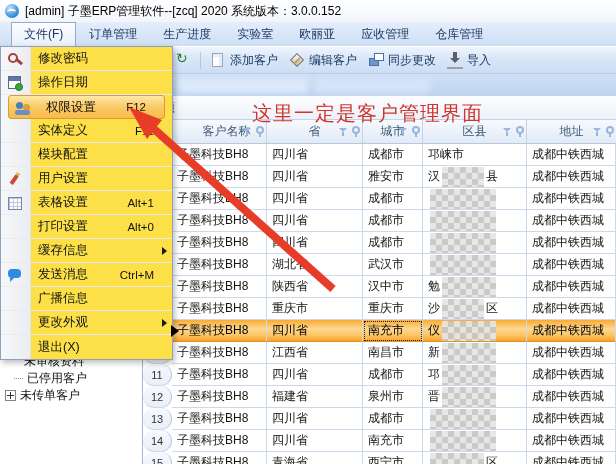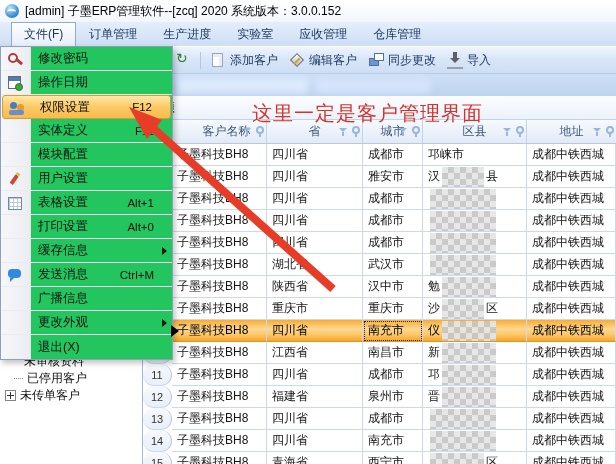--- a/index.html
+++ b/index.html
@@ -93,31 +93,31 @@
   .focus-cell{outline:1px dotted #222;outline-offset:-2px;}
   .row-arrow{position:absolute;right:-8px;top:5px;width:0;height:0;z-index:25;
     border-left:8px solid #000;border-top:6px solid transparent;border-bottom:6px solid transparent;}
   .mosaic{height:20px;margin:1px 2px;flex:0 0 auto;background:#e6e6e6;
     background-image:linear-gradient(45deg,#c6c6c6 25%,transparent 25%,transparent 75%,#c6c6c6 75%),
       linear-gradient(45deg,#c6c6c6 25%,transparent 25%,transparent 75%,#c6c6c6 75%);
     background-size:12px 12px;background-position:0 0,6px 6px;opacity:.92;}
 
   
   .menu-pop{position:absolute;left:0;top:46px;width:173px;height:314px;box-sizing:border-box;
-    background:#22c55e;border:1px solid #8ea0bd;box-shadow:2px 3px 6px rgba(0,0,0,.25);z-index:20;}
+    background:#fde047;border:1px solid #8ea0bd;box-shadow:2px 3px 6px rgba(0,0,0,.25);z-index:20;}
   .menu-gutter{position:absolute;left:0;top:0;width:29px;height:100%;
     background:linear-gradient(90deg,#f6f7f9,#ebedf2);border-right:1px solid #dfe2e8;}
   .m-item{position:relative;display:flex;align-items:center;height:24px;padding-left:37px;
     border-bottom:1px solid #ebebeb;color:#111;box-sizing:border-box;}
   .m-item:last-child{border-bottom:none;}
   .m-label{font-size:12.5px;}
   .m-shortcut{margin-left:auto;padding-right:18px;font-size:11.5px;color:#111;}
   .m-arrow{position:absolute;right:5px;top:8px;width:0;height:0;
     border-left:5px solid #1a1a1a;border-top:4px solid transparent;border-bottom:4px solid transparent;}
-  .m-item.hl{margin:0 1px;height:24px;border:1px solid #d79b3c;border-radius:3px;
+  .m-item.hl{margin:0 7px;height:24px;border:1px solid #d79b3c;border-radius:3px;
     background:linear-gradient(#fee9a8,#fbca68 48%,#f9bb4c);}
   .m-ico{position:absolute;left:6px;top:4px;width:16px;height:16px;}
   .key-icon::before{content:"";position:absolute;left:1px;top:2px;width:6px;height:6px;border:2px solid #a8413e;border-radius:50%;}
   .key-icon::after{content:"";position:absolute;left:8px;top:9px;width:8px;height:3px;background:#a8413e;transform:rotate(40deg);}
   .calendar-icon::before{content:"";position:absolute;left:1px;top:1px;width:11px;height:11px;border:1px solid #5c6b85;
     background:linear-gradient(#5b79a8 0 4px,#fff 4px);}
   .calendar-icon::after{content:"";position:absolute;right:0;bottom:0;width:6px;height:6px;border-radius:50%;
     background:#3da53d;border:1px solid #2c7a2c;}
   .permissions-icon::before{content:"";position:absolute;left:1px;top:2px;width:7px;height:7px;border-radius:50%;
     background:#4c7cc0;box-shadow:7px 2px 0 #d99f3c;}
@@ -144,20 +144,21 @@
   <div class="titlebar">
     <span class="app-icon"></span>
     <span>[admin] 子墨ERP管理软件--[zcq] 2020 系统版本：3.0.0.152</span>
   </div>
 
   <div class="menubar">
       <div class="mb-item active">文件(F)</div>
       <div class="mb-item">订单管理</div>
       <div class="mb-item">生产进度</div>
       <div class="mb-item">实验室</div>
+      <div class="mb-item">欧丽亚</div>
       <div class="mb-item">应收管理</div>
       <div class="mb-item">仓库管理</div>
     </div>
 
   <div class="toolbar">
     <span>出</span>
     <span class="tb-sep"></span>
 
   <div class="tb-btn">
         <span class="tb-ico refresh-icon"></span>

